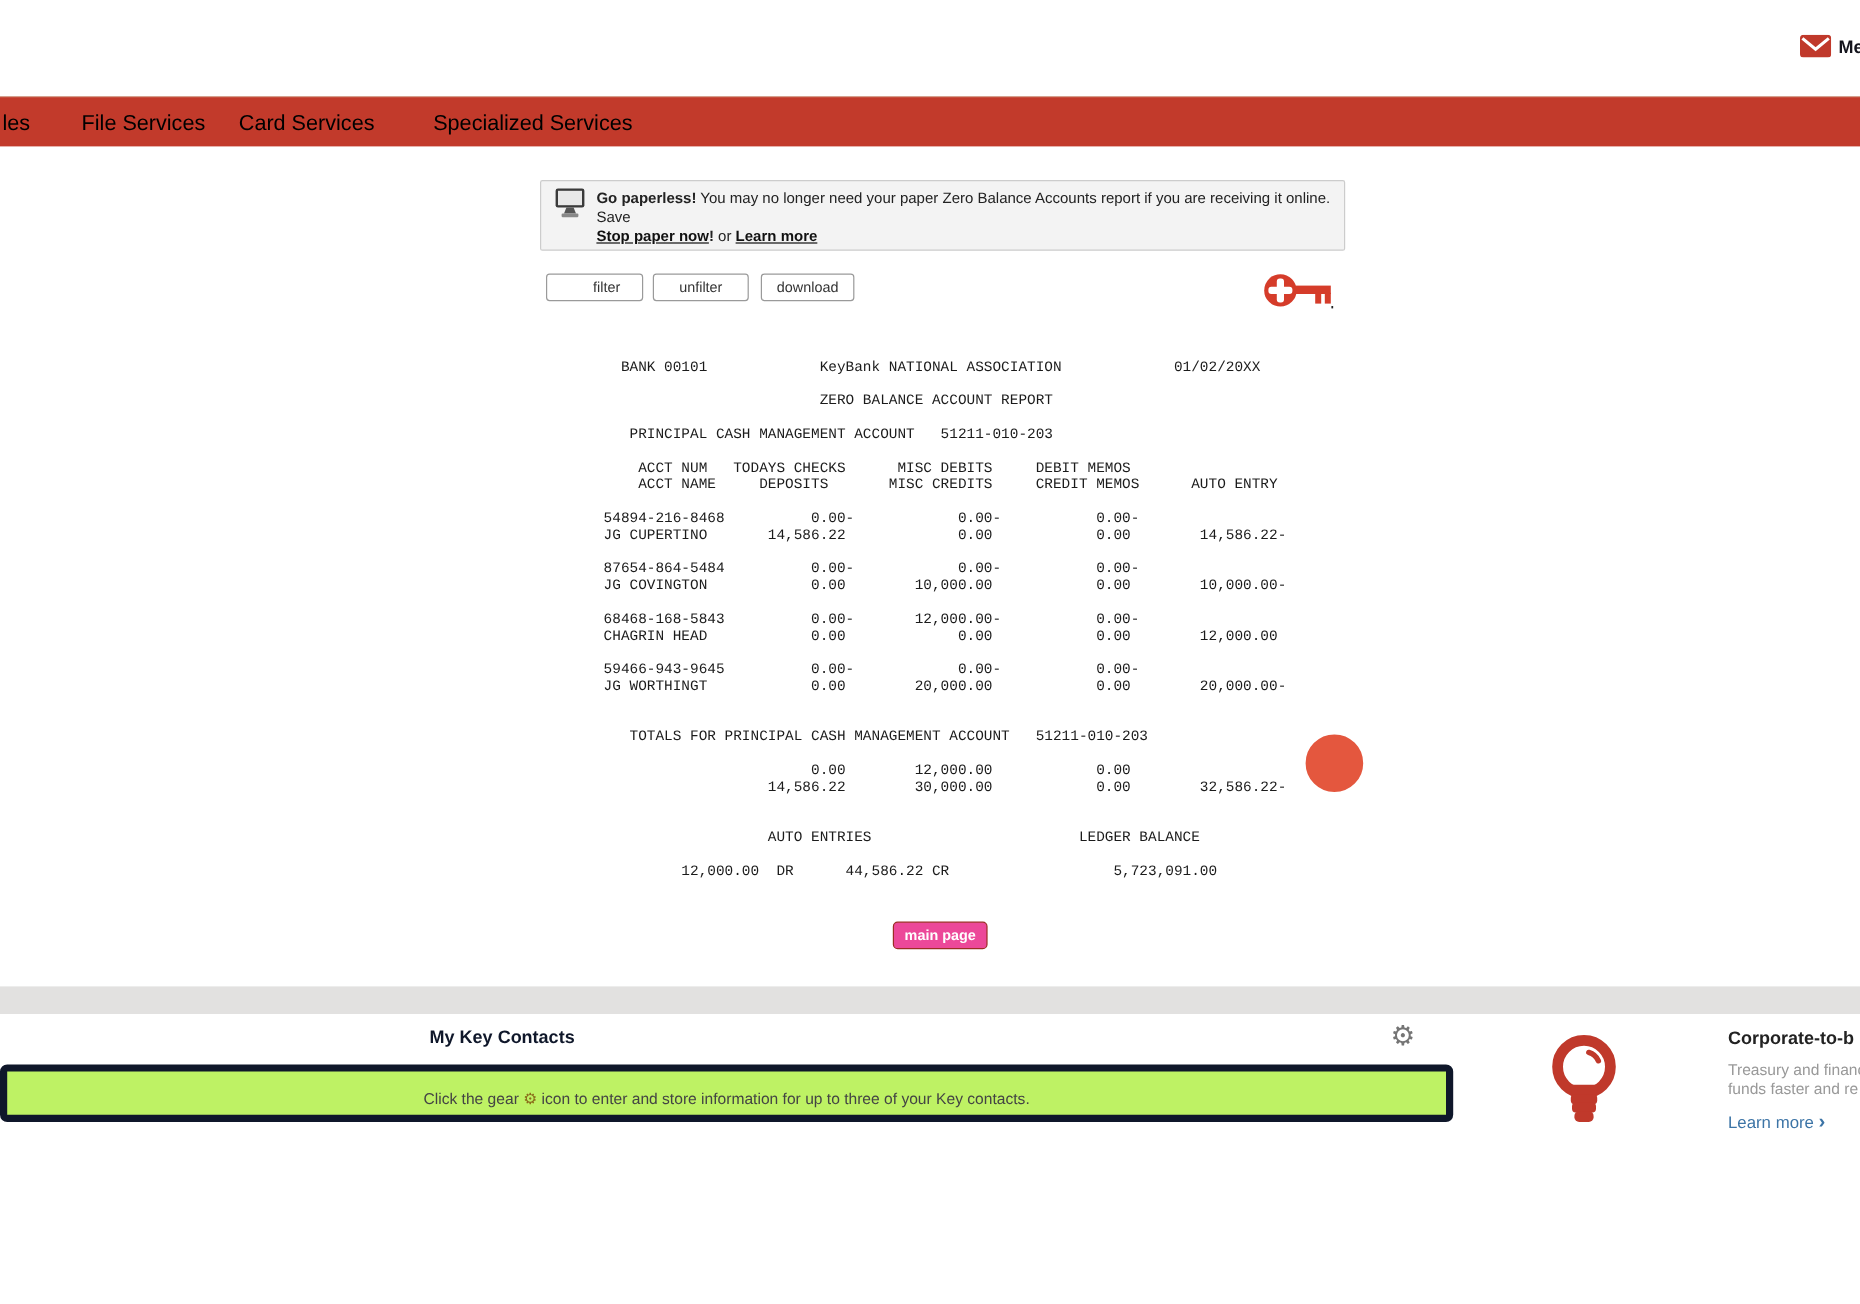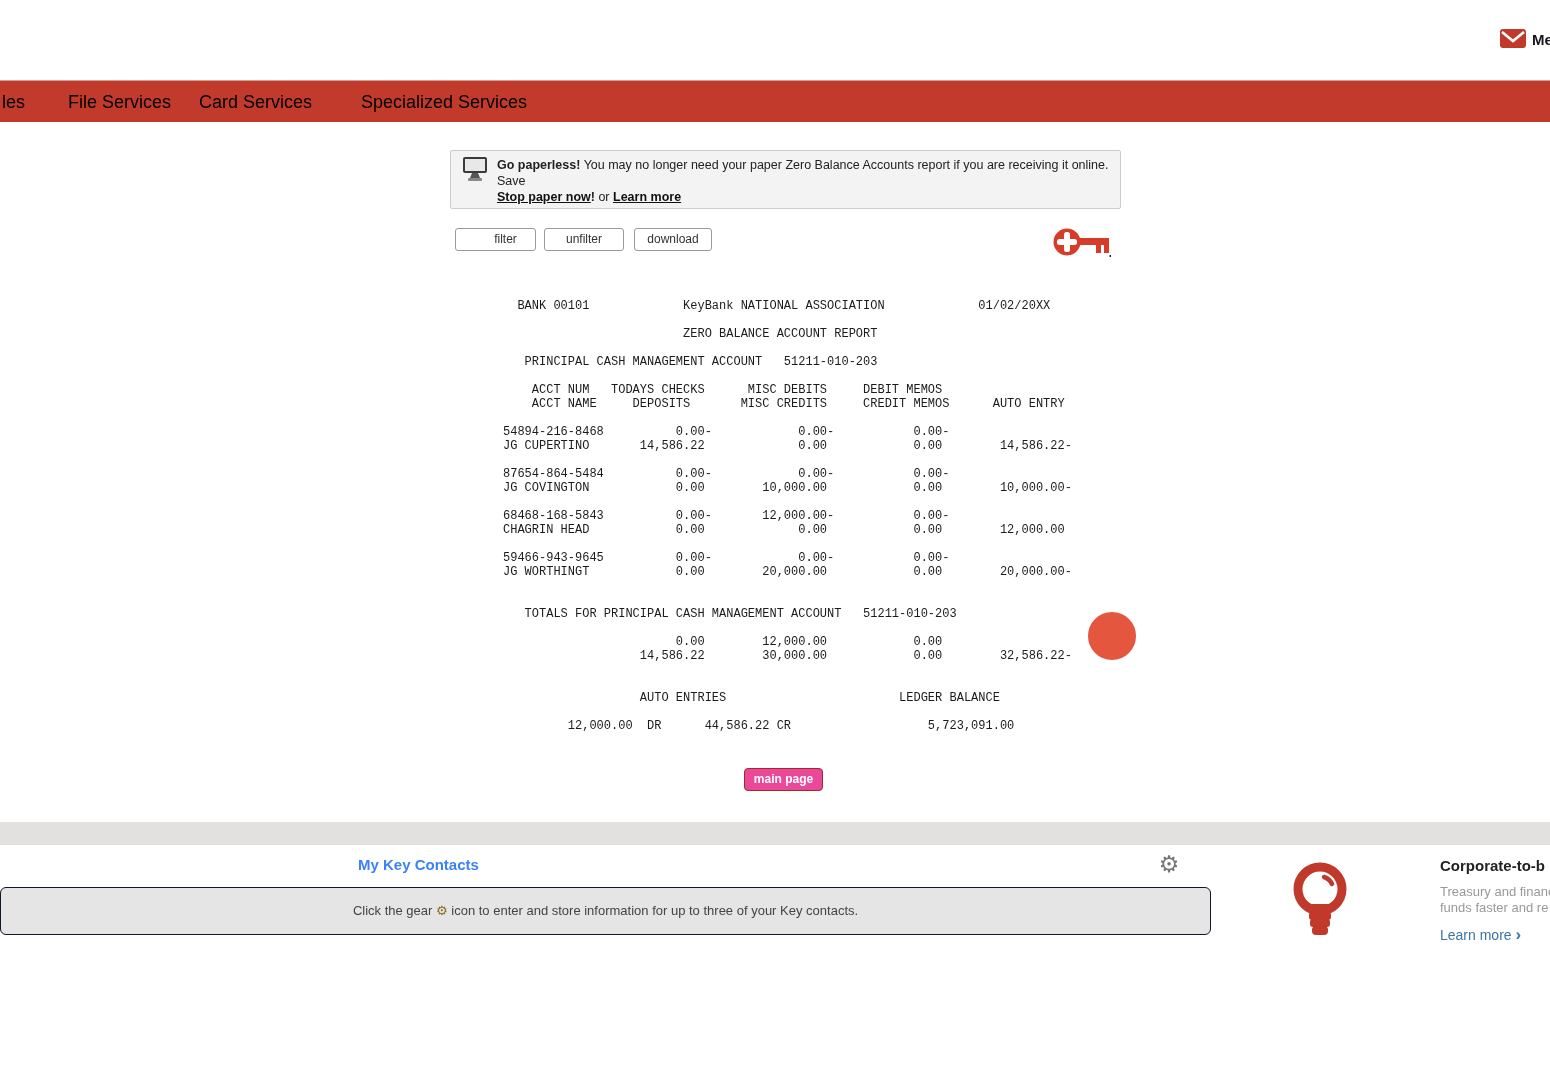--- a/index.html
+++ b/index.html
@@ -44,25 +44,25 @@
   .donut { left:1088px; top:612px; width:34px; height:34px; border:24px solid #e4573e;
            border-radius:50%; background:#fff; cursor:pointer; }
 
   
   .main-page-btn { left:744px; top:768px; width:79px; height:23px; background:#ec4899;
                    border:1px solid #9c2c24; border-radius:4px; color:#fff; font-size:12px;
                    font-weight:bold; text-align:center; line-height:21px; cursor:pointer; }
 
   
   .gray-band { left:0; top:822px; width:1550px; height:23px; background:#e2e1e0; }
-  .contacts-title { left:358px; top:856px; font-size:15px; font-weight:bold; color:#3b82f6; white-space:nowrap;text-align:right; }
+  .contacts-title { left:358px; top:856px; font-size:15px; font-weight:bold; color:#0f172a; white-space:nowrap;text-align:right; }
   .gear-btn { left:1155px; top:850px; width:28px; height:28px; font-size:23px; color:#757575;
               line-height:28px; text-align:center; cursor:pointer; font-family:"DejaVu Sans", sans-serif; }
-  .notice-box { left:0px; top:887px; width:1211px; height:48px; background:#e5e5e5;
-                border:1px solid #0f172a; border-radius:6px; text-align:center;
+  .notice-box { left:0px; top:887px; width:1211px; height:48px; background:#bef264;
+                border:6px solid #0f172a; border-radius:6px; text-align:center;
                 line-height:46px; font-size:13px; color:#444; white-space:nowrap; }
   .inline-gear { color:#8a6d1a; font-family:"DejaVu Sans", sans-serif; font-size:13px; }
 
   .bulb { left:1290px; top:862px; }
   .promo-title { left:1440px; top:857px; font-size:15px; font-weight:bold; color:#222; white-space:nowrap; }
   .promo-line1 { left:1440px; top:884px; font-size:13px; color:#999; white-space:nowrap; }
   .promo-line2 { left:1440px; top:900px; font-size:13px; color:#999; white-space:nowrap; }
   .learn-more { left:1440px; top:925px; font-size:14px; color:#3c74a6; white-space:nowrap; cursor:pointer; }
   .learn-more .chev { font-weight:bold; font-size:17px; }
 </style>

